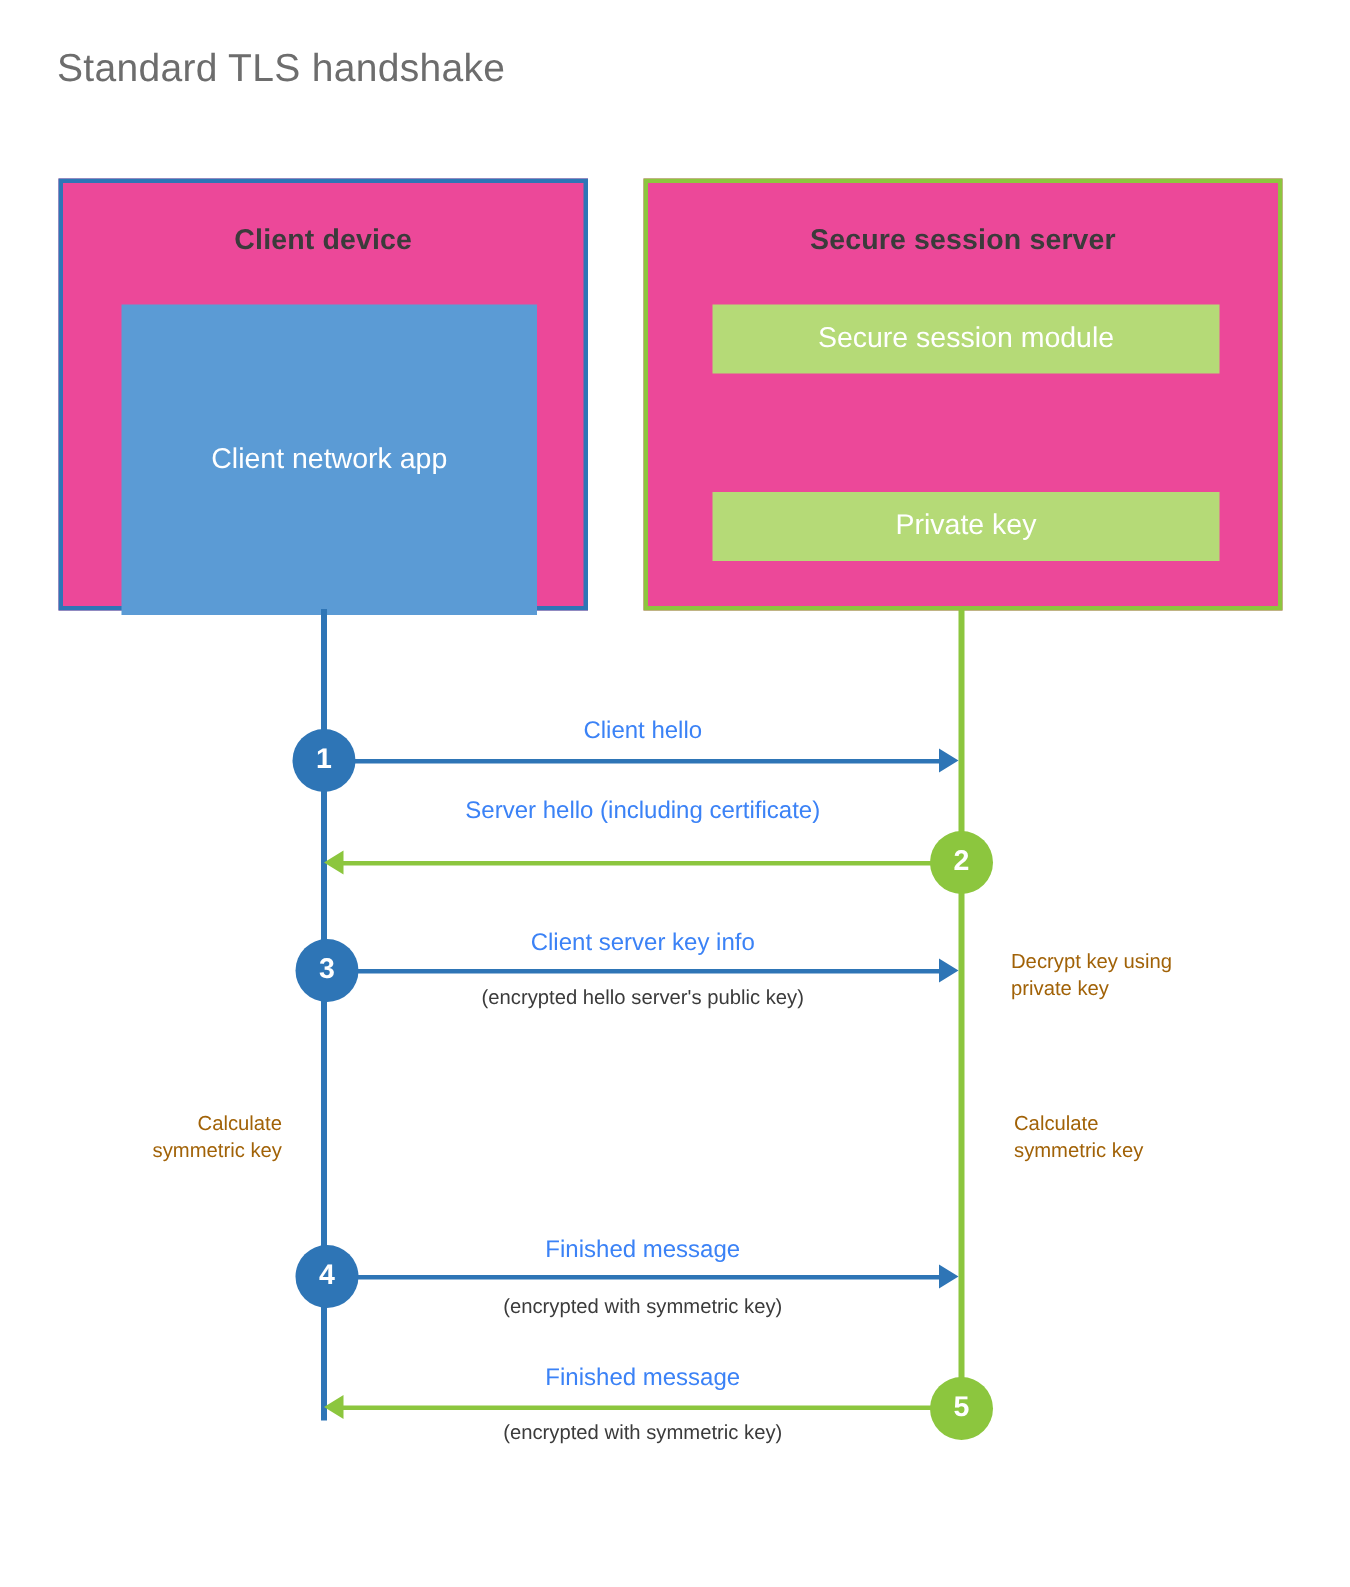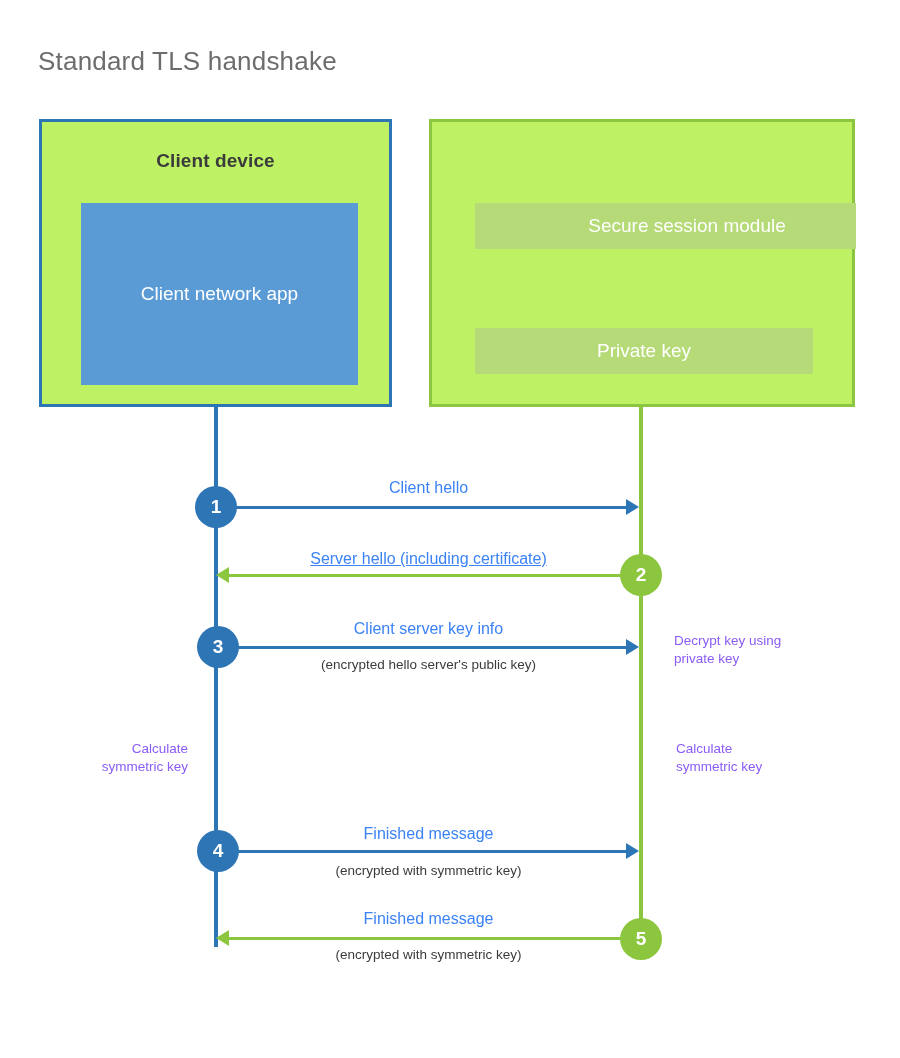--- a/index.html
+++ b/index.html
@@ -22,27 +22,26 @@
   
   #page-title {
     position: absolute;
     left: 38px;
     top: 30px;
     font-size: 26px;
     font-weight: 400;
     color: #6d6d6d;
     letter-spacing: 0.2px;
     white-space: nowrap;
-    margin-top: 16px;
   }
 
   
   .party-box {
     position: absolute;
-    background: #bef264;
+    background: #ec4899;
     box-sizing: border-box;
   }
   #client-box {
     left: 39px;
     top: 119px;
     width: 353px;
     height: 288px;
     border: 3px solid #2E75B6;
   }
   #server-box {
@@ -73,30 +72,30 @@
     color: #ffffff;
     font-size: 19px;
     font-weight: 400;
     text-align: center;
     line-height: 1.25;
   }
   #client-app-block {
     left: 39px;
     top: 81px;
     width: 277px;
-    height: 182px;
+    height: 207px;
     background: #5B9BD5;
   }
   .server-block {
     left: 43px;
     width: 338px;
     height: 46px;
     background: #B5DA77;
   }
-  #server-block-0 { top: 81px; padding-left: 43px; }
+  #server-block-0 { top: 81px; }
   #server-block-1 { top: 144px; }
   #server-block-2 { top: 206px; }
 
   
   .lifeline {
     position: absolute;
     width: 4px;
   }
   #client-lifeline {
     left: 214px;
@@ -156,52 +155,53 @@
   .msg-sublabel {
     position: absolute;
     font-size: 13.5px;
     color: #3b3b3b;
     white-space: nowrap;
     text-align: center;
   }
   .side-note {
     position: absolute;
     font-size: 13.5px;
-    color: #8b5cf6;
+    color: #a16207;
     line-height: 1.3;
   }
   .side-note.align-right { text-align: right; }
   .side-note.align-left  { text-align: left; }
 </style>
 </head>
 <body>
 
 <div id="page">
 
   <div id="page-title">Standard TLS handshake</div>
 
   <div id="client-box" class="party-box">
     <div class="party-title">Client device</div>
     <div id="client-app-block" class="component">Client network app</div>
   </div>
 
   <div id="server-box" class="party-box">
+    <div class="party-title">Secure session server</div>
     <div id="server-block-0" class="component server-block">Secure session module</div>
     <div id="server-block-2" class="component server-block">Private key</div>
   </div>
 
   <div id="client-lifeline" class="lifeline"></div>
   <div id="server-lifeline" class="lifeline"></div>
 
   <div class="msg-label" style="left:216px; top:479px; width:425px;">Client hello</div>
   <div class="msg-line blue" style="left:216px; top:506px; width:412px;"></div>
   <div class="arrow-head right-blue" style="left:626px; top:499px;"></div>
   <div class="step-circle blue" style="left:195px; top:486px;">1</div>
 
-  <div class="msg-label" style="left:216px; top:550px; width:425px;text-decoration:underline;">Server hello (including certificate)</div>
+  <div class="msg-label" style="left:216px; top:532px; width:425px;">Server hello (including certificate)</div>
   <div class="msg-line green" style="left:228px; top:574px; width:412px;"></div>
   <div class="arrow-head left-green" style="left:216px; top:567px;"></div>
   <div class="step-circle green" style="left:620px; top:554px;">2</div>
 
   <div class="msg-label" style="left:216px; top:620px; width:425px;">Client server key info</div>
   <div class="msg-line blue" style="left:216px; top:646px; width:412px;"></div>
   <div class="arrow-head right-blue" style="left:626px; top:639px;"></div>
   <div class="msg-sublabel" style="left:216px; top:657px; width:425px;">(encrypted hello server's public key)</div>
   <div class="step-circle blue" style="left:197px; top:626px;">3</div>
 

